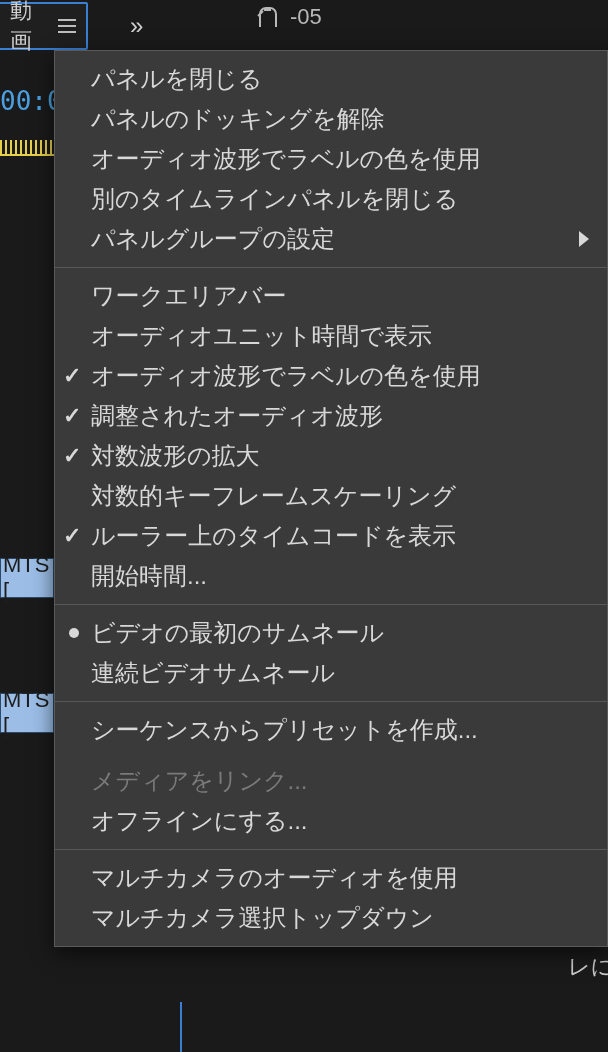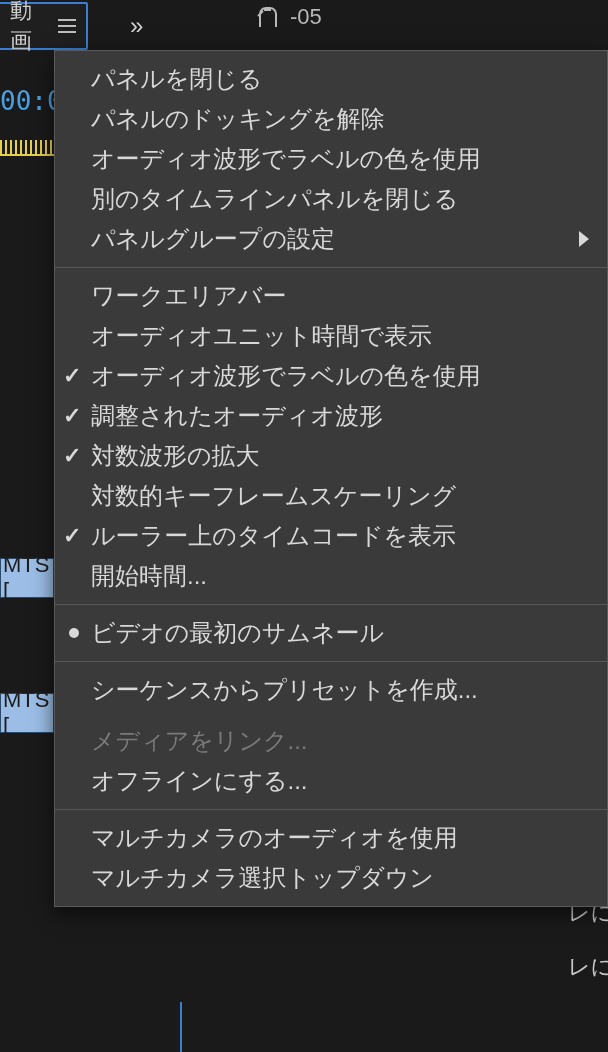--- a/index.html
+++ b/index.html
@@ -276,20 +276,23 @@
   <div class="menu-item">
     <span class="label">開始時間...</span>
   </div>
 
   <div class="menu-sep"></div>
 
   <div class="menu-item">
     <span class="radio"></span>
     <span class="label">ビデオの最初のサムネール</span>
   </div>
+  <div class="menu-item">
+    <span class="label">連続ビデオサムネール</span>
+  </div>
 
   <div class="menu-sep"></div>
 
   <div class="menu-item">
     <span class="label">シーケンスからプリセットを作成...</span>
   </div>
   <div class="menu-item disabled">
     <span class="label">メディアをリンク...</span>
   </div>
   <div class="menu-item">

